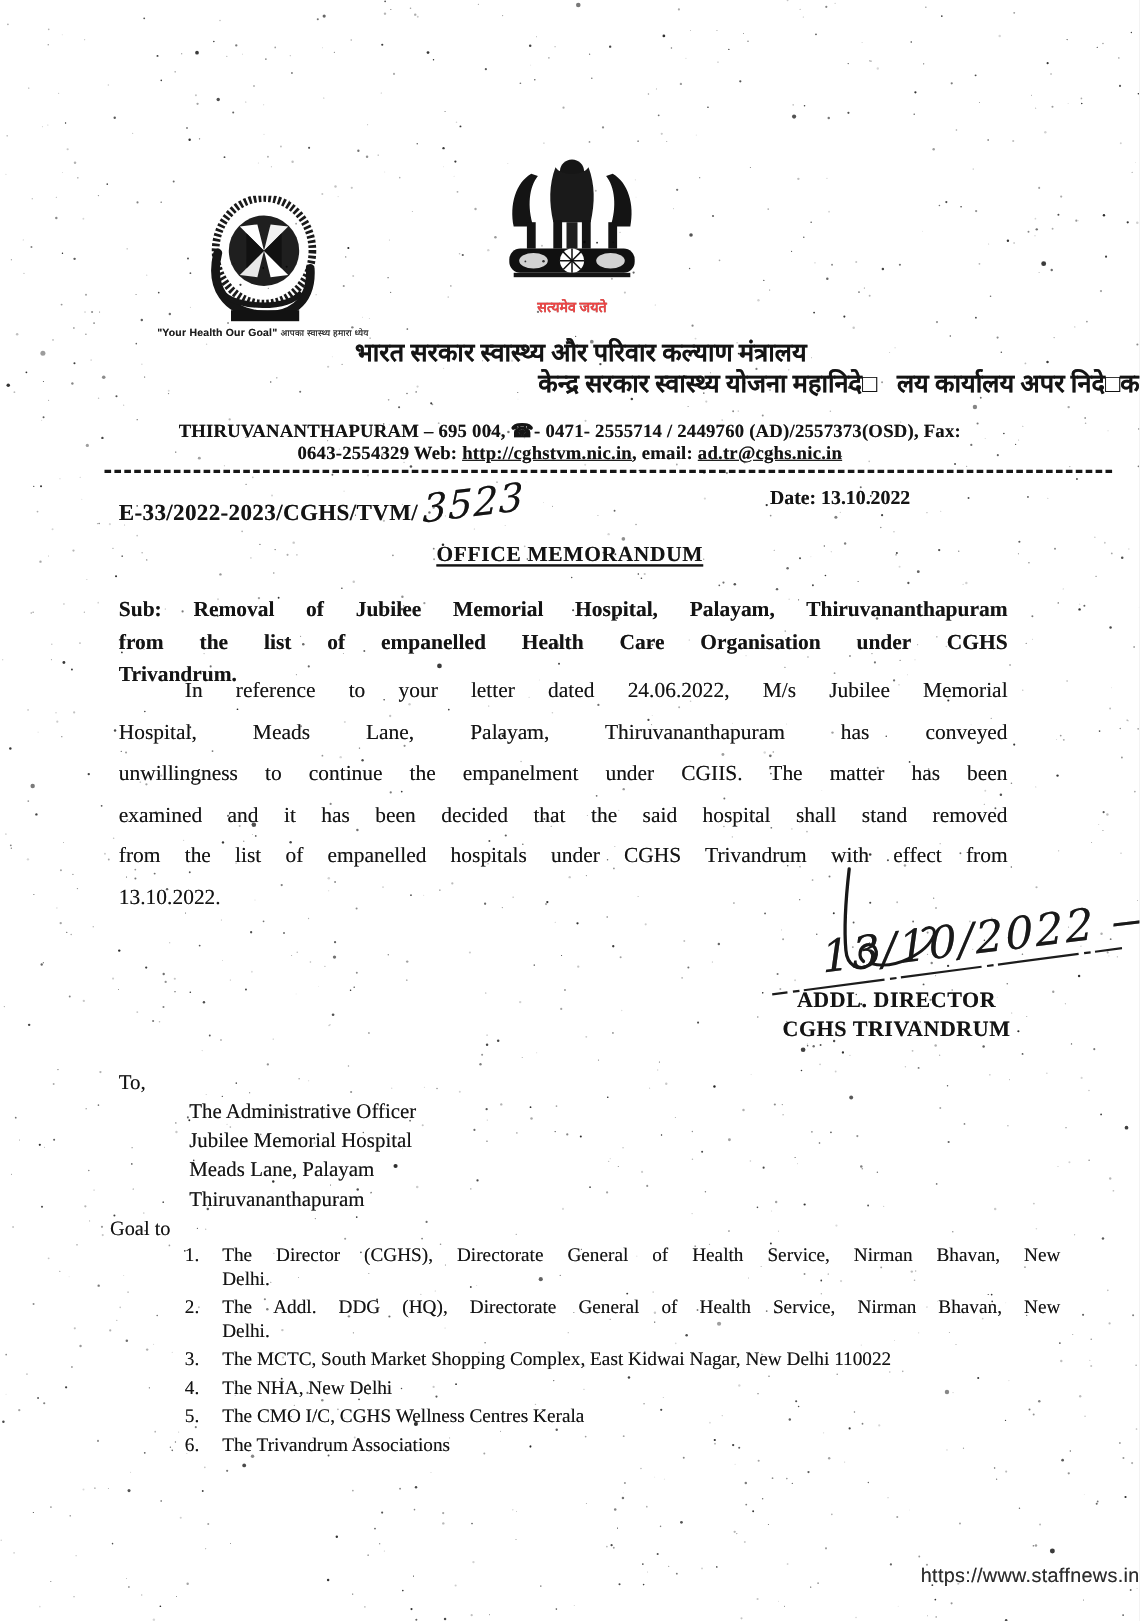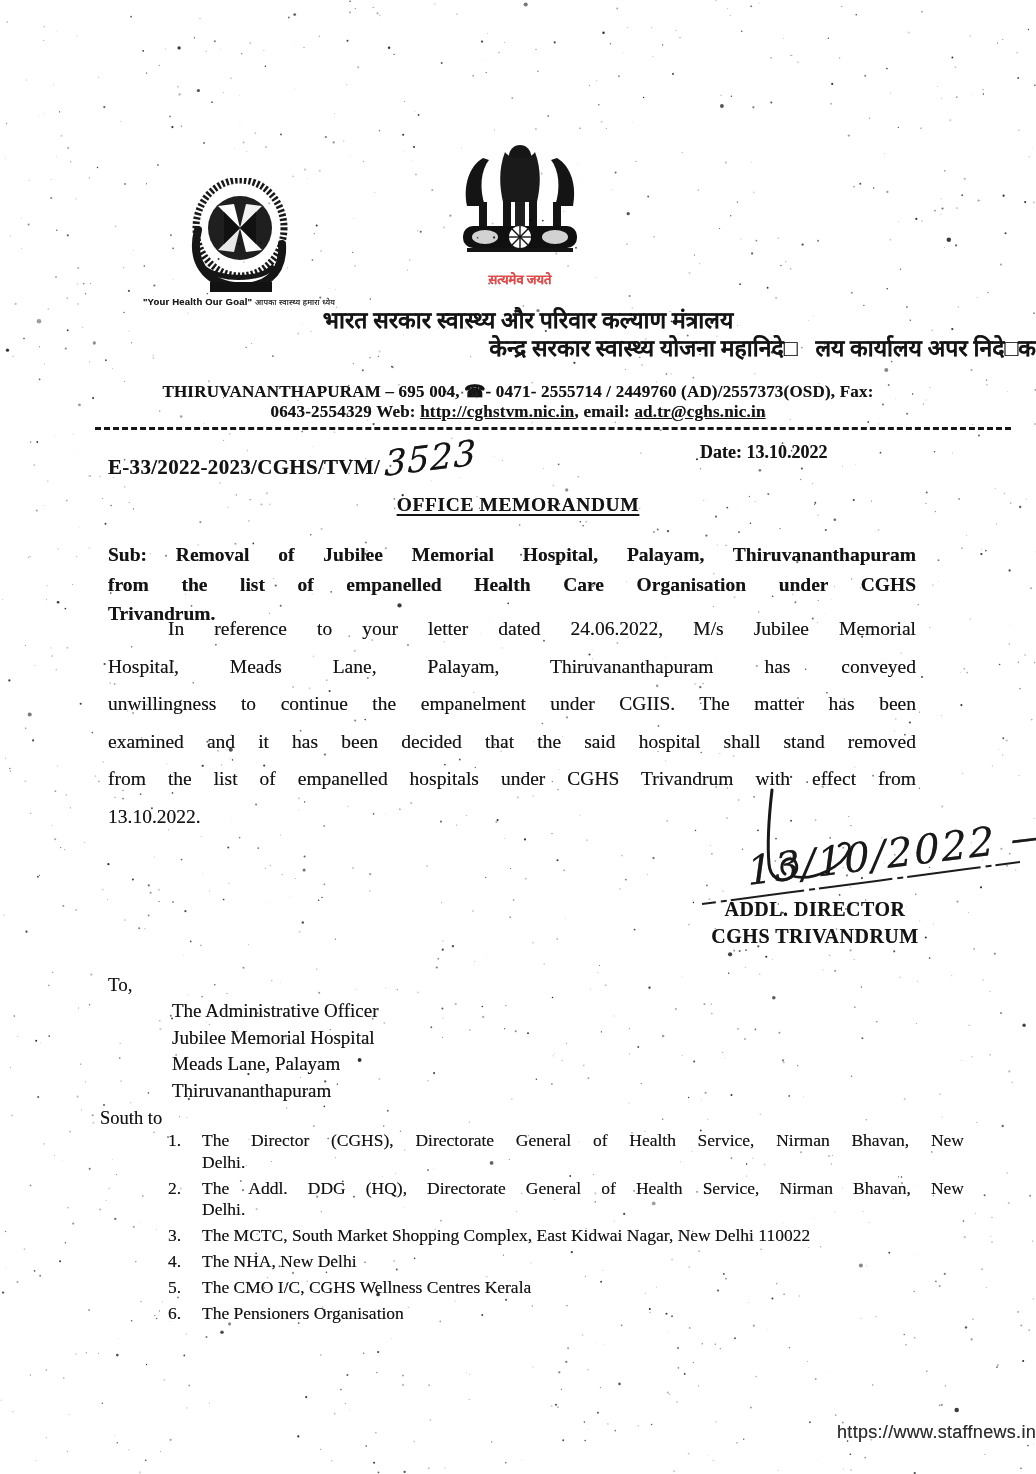--- a/index.html
+++ b/index.html
@@ -178,21 +178,21 @@
     </div>
 
     <div class="abs to-label">To,</div>
     <div class="abs to-addr">
       <div>The Administrative Officer</div>
       <div>Jubilee Memorial Hospital</div>
       <div>Meads Lane, Palayam</div>
       <div>Thiruvananthapuram</div>
     </div>
 
-    <div class="abs copy-label">South to</div>
+    <div class="abs copy-label">Goal to</div>
     <div class="abs copy-list">
       <div class="copy-row">
         <div class="copy-num">1.</div>
         <div class="copy-text">
             <div class="jl">The Director (CGHS), Directorate General of Health Service, Nirman Bhavan, New</div>
             <div>Delhi.</div>
           </div>
       </div>
       <div class="copy-row">
         <div class="copy-num">2.</div>
@@ -215,21 +215,21 @@
       </div>
       <div class="copy-row">
         <div class="copy-num">5.</div>
         <div class="copy-text">
             <div>The CMO I/C, CGHS Wellness Centres Kerala</div>
           </div>
       </div>
       <div class="copy-row">
         <div class="copy-num">6.</div>
         <div class="copy-text">
-            <div>The Pensioners Organisation</div>
+            <div>The Trivandrum Associations</div>
           </div>
       </div>
     </div>
 
     <div class="abs footer">https://www.staffnews.in</div>
   </div>
 
   <svg id="noise">
       <circle cx="505.8" cy="1462.8" r="0.74" fill="#000" opacity="0.69"></circle>
       <circle cx="318.7" cy="388.3" r="0.99" fill="#000" opacity="0.84"></circle>

